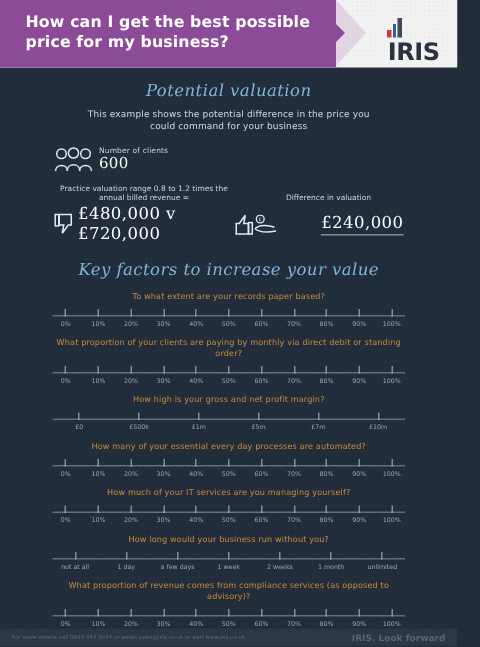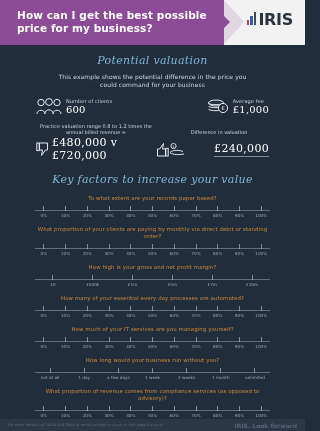--- a/index.html
+++ b/index.html
@@ -58,20 +58,21 @@
     font-weight: bold;
     line-height: 13px;
     letter-spacing: 0.1px;
   }
   .logo {
     position: absolute;
     right: 12px; top: 12px;
     display: flex;
     align-items: flex-start;
     gap: 2px;
+    flex-direction: column;
   }
   .logo-bars { display: flex; align-items: flex-end; gap: 1px; height: 13px; }
   .logo-bar { width: 2.5px; background: #3f4a5a; }
   .logo-bar.b1 { height: 5px; background: #d93644; }
   .logo-bar.b2 { height: 9px; background: #2f5fa8; }
   .logo-bar.b3 { height: 13px; background: #3f4a5a; }
   .logo-text {
     color: #2b3340;
     font-size: 16px;
     font-weight: bold;
@@ -278,36 +279,20 @@
             <path d="M8.8 16 C8.8 10.5 17.2 10.5 17.2 16" fill="none" stroke="#e3e9f0" stroke-width="1"></path>
             <path d="M17 16 C17 11 25 11 25 16" fill="none" stroke="#e3e9f0" stroke-width="1"></path>
           </svg>
         </span>
         <span class="stat-text">
           <span class="stat-label" style="display:block">Number of clients</span>
           <span class="stat-value" style="display:block">600</span>
         </span>
       </div>
 
-      <div class="stat">
-        <span>
-          <svg class="icon-svg" width="22" height="17" viewBox="0 0 22 17">
-            <ellipse cx="9" cy="5" rx="7.5" ry="3" fill="none" stroke="#e3e9f0" stroke-width="1"></ellipse>
-            <path d="M1.5 5 C1.5 7.2 16.5 7.2 16.5 5" fill="none" stroke="#e3e9f0" stroke-width="1"></path>
-            <path d="M1.5 8 C1.5 10.2 16.5 10.2 16.5 8" fill="none" stroke="#e3e9f0" stroke-width="1"></path>
-            <path d="M1.5 11 C1.5 13.2 16.5 13.2 16.5 11" fill="none" stroke="#e3e9f0" stroke-width="1"></path>
-            <circle cx="16" cy="10" r="4.6" fill="#222d3b" stroke="#e3e9f0" stroke-width="1"></circle>
-            <text x="16" y="12.4" font-size="5.5" fill="#e3e9f0" text-anchor="middle" font-family="DejaVu Serif, serif">£</text>
-          </svg>
-        </span>
-        <span class="stat-text">
-          <span class="stat-label" style="display:block">Average fee</span>
-          <span class="stat-value" style="display:block">£1,000</span>
-        </span>
-      </div>
 
     </div>
 
     <div class="range-block">
       <div class="range-top">
         <div class="range-note">Practice valuation range 0.8 to 1.2 times the annual billed revenue =</div>
         <div class="diff-label">Difference in valuation</div>
       </div>
       <div class="range-bottom">
         <div class="range-main">

